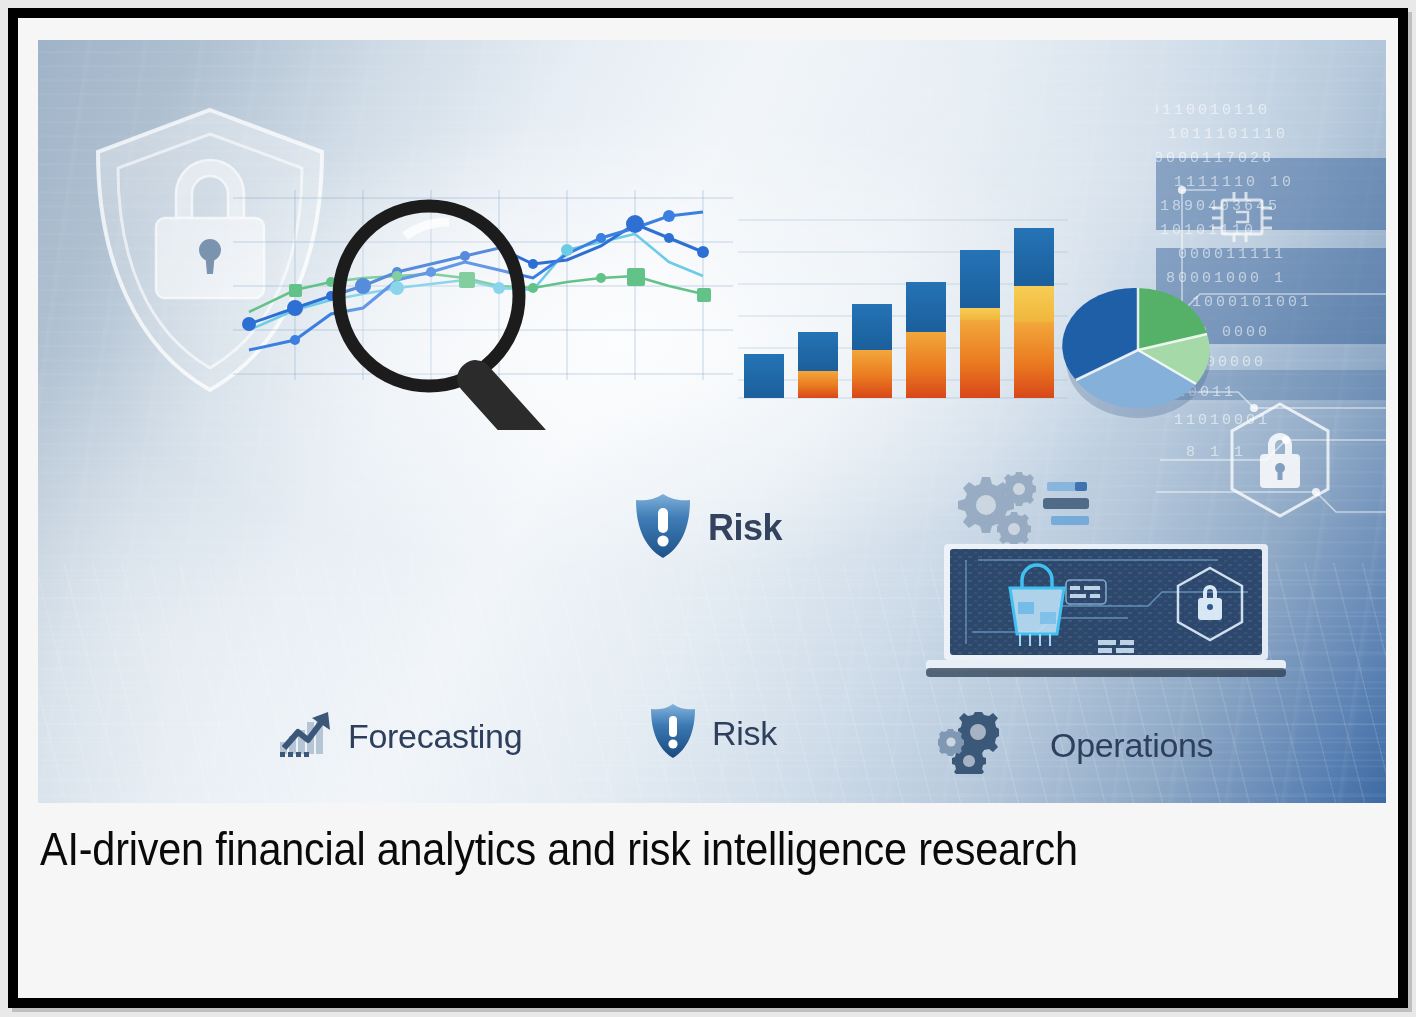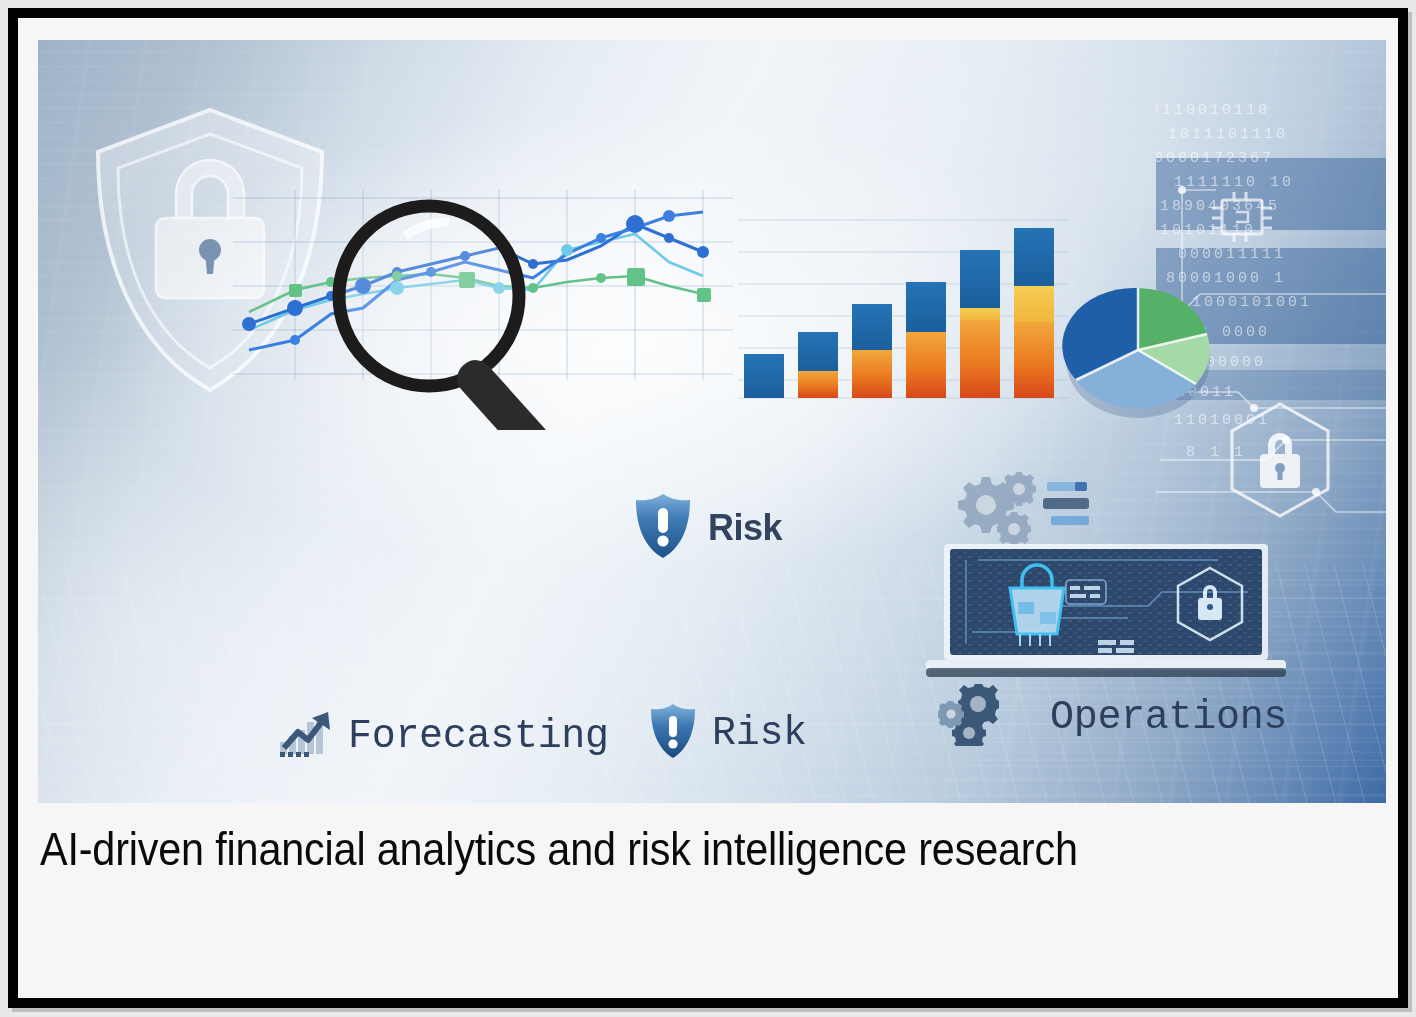--- a/index.html
+++ b/index.html
@@ -126,22 +126,22 @@
   .risk-mid { position: absolute; left: 594px; top: 452px; display: flex; align-items: center; gap: 14px; }
   .gears-mid { position: absolute; left: 905px; top: 432px; opacity:.85; }
 
   
   .laptop { position: absolute; left: 880px; top: 500px; }
 
   
   .label-row { position: absolute; left: 0; right: 0; top: 640px; height: 110px; }
   .label-item { position: absolute; display: flex; align-items: center; gap: 14px; }
   .label-item .txt {
-    font-family: Liberation Mono, monospace;
-    font-size: 40px;
+    font-family: Liberation Sans, sans-serif;
+    font-size: 34px;
     color: #2d3f5c;
     letter-spacing: -0.3px;
   }
   .risk-mid .txt {
     font-family: "Liberation Sans", sans-serif;
     font-size: 36px;
     font-weight: 700;
     color: #33435e;
     letter-spacing: -0.5px;
   }
@@ -175,21 +175,21 @@
       <div class="streaks"></div>
       <div class="streaks2"></div>
       <div class="floorgrid"></div>
 
       <div class="binary-panel">
         <div class="band" style="top:118px;height:72px;"></div>
         <div class="band" style="top:208px;height:96px;"></div>
         <div class="band" style="top:330px;height:30px;opacity:.6"></div>
         <div class="binary-text" style="left:-6px;  top:62px;">0110010110</div>
         <div class="binary-text" style="left:12px;  top:86px;">1011101110</div>
-        <div class="binary-text" style="left:-2px;  top:110px;">0000172367</div>
+        <div class="binary-text" style="left:-2px;  top:110px;">0000117028</div>
         <div class="binary-text" style="left:18px;  top:134px;">1111110 10</div>
         <div class="binary-text" style="left:4px;   top:158px;">1890403645</div>
         <div class="binary-text" style="left:-8px;  top:182px;">010101110</div>
         <div class="binary-text" style="left:22px;  top:206px;">000011111</div>
         <div class="binary-text" style="left:10px;  top:230px;">80001000 1</div>
         <div class="binary-text" style="left:36px;  top:254px;font-family:Liberation Mono, monospace;">1000101001</div>
         <div class="binary-text" style="left:6px;   top:284px;">0000  0000</div>
         <div class="binary-text" style="left:14px;  top:314px;">00100000</div>
         <div class="binary-text" style="left:-4px;  top:344px;">0010011</div>
         <div class="binary-text" style="left:18px;  top:372px;">11010001</div>
@@ -523,21 +523,21 @@
                 </linearGradient>
               </defs>
               <path d="M25,2 C18,7 10,8 3,7 C3,29 10,47 25,56 C40,47 47,29 47,7 C40,8 32,7 25,2 Z" fill="url(#rsk2)"></path>
               <rect x="21" y="14" width="8" height="21" rx="4" fill="#ffffff"></rect>
               <circle cx="25" cy="42" r="4.6" fill="#ffffff"></circle>
             </svg>
           </span>
           <span class="txt">Risk</span>
         </div>
 
-        <div class="label-item" style="left:900px; top:4px;gap:40px;">
+        <div class="label-item" style="left:900px; top:32px;gap:40px;">
           <span>
             <svg width="72" height="62" viewBox="0 0 72 62">
               <g fill="#3b5878">
                 <path d="M30,4 l5,-1 l2,-3 l7,0 l2,3 l5,1 l4,-3 l5,5 l-3,4 l1,5 l3,2 l0,7 l-3,2 l-1,5 l3,4 l-5,5 l-4,-3 l-5,1 l-2,3 l-7,0 l-2,-3 l-5,-1 l-4,3 l-5,-5 l3,-4 l-1,-5 l-3,-2 l0,-7 l3,-2 l1,-5 l-3,-4 l5,-5 z"></path>
                 <circle cx="40" cy="20" r="8" fill="rgba(255,255,255,0.55)"></circle>
                 <path d="M23,36 l4,-1 l1,-3 l6,0 l1,3 l4,1 l3,-2 l4,4 l-2,3 l1,4 l3,1 l0,6 l-3,1 l-1,4 l2,3 l-4,4 l-3,-2 l-4,1 l-1,3 l-6,0 l-1,-3 l-4,-1 l-3,2 l-4,-4 l2,-3 l-1,-4 l-3,-1 l0,-6 l3,-1 l1,-4 l-2,-3 l4,-4 z"></path>
                 <circle cx="31" cy="49" r="6" fill="rgba(255,255,255,0.55)"></circle>
               </g>
               <g fill="#7f98b3">
                 <path d="M6,20 l3,-1 l1,-2 l5,0 l1,2 l3,1 l2,-1 l3,3 l-1,2 l1,3 l2,1 l0,5 l-2,1 l-1,3 l1,2 l-3,3 l-2,-1 l-3,1 l-1,2 l-5,0 l-1,-2 l-3,-1 l-2,1 l-3,-3 l1,-2 l-1,-3 l-2,-1 l0,-5 l2,-1 l1,-3 l-1,-2 l3,-3 z"></path>

